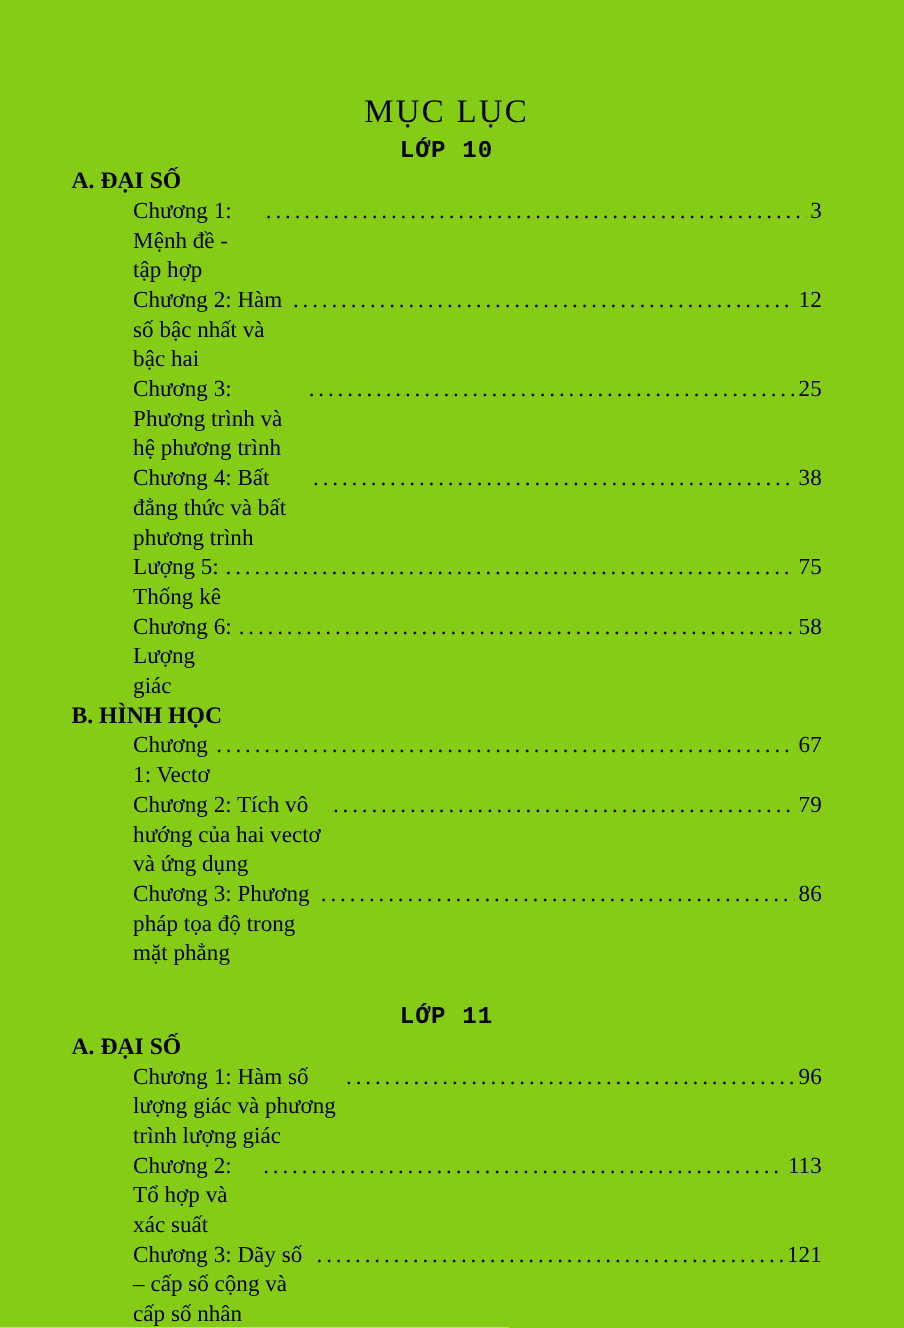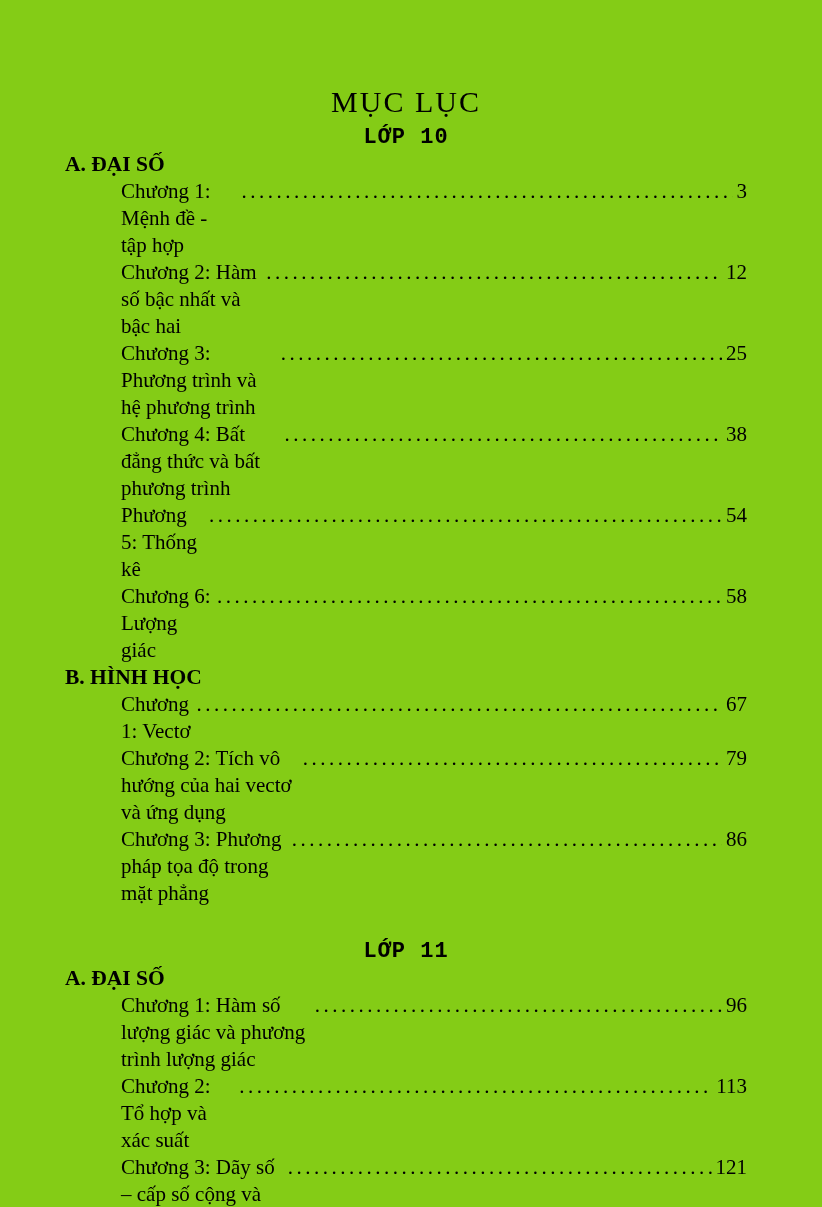--- a/index.html
+++ b/index.html
@@ -90,23 +90,23 @@
       </div>
       <div class="entry">
         <div class="entry-line2">
           <span class="entry-label">Chương 4: Bất đẳng thức và bất phương trình</span>
           <span class="leader"></span>
           <span class="pagenum">38</span>
         </div>
       </div>
       <div class="entry">
         <div class="entry-line2">
-          <span class="entry-label">Phương 5: Thống kê</span>
+          <span class="entry-label">Lượng 5: Thống kê</span>
           <span class="leader"></span>
-          <span class="pagenum">54</span>
+          <span class="pagenum">75</span>
         </div>
       </div>
       <div class="entry">
         <div class="entry-line2">
           <span class="entry-label">Chương 6: Lượng giác</span>
           <span class="leader"></span>
           <span class="pagenum">58</span>
         </div>
       </div>
       <div class="part-heading">B. HÌNH HỌC</div>

